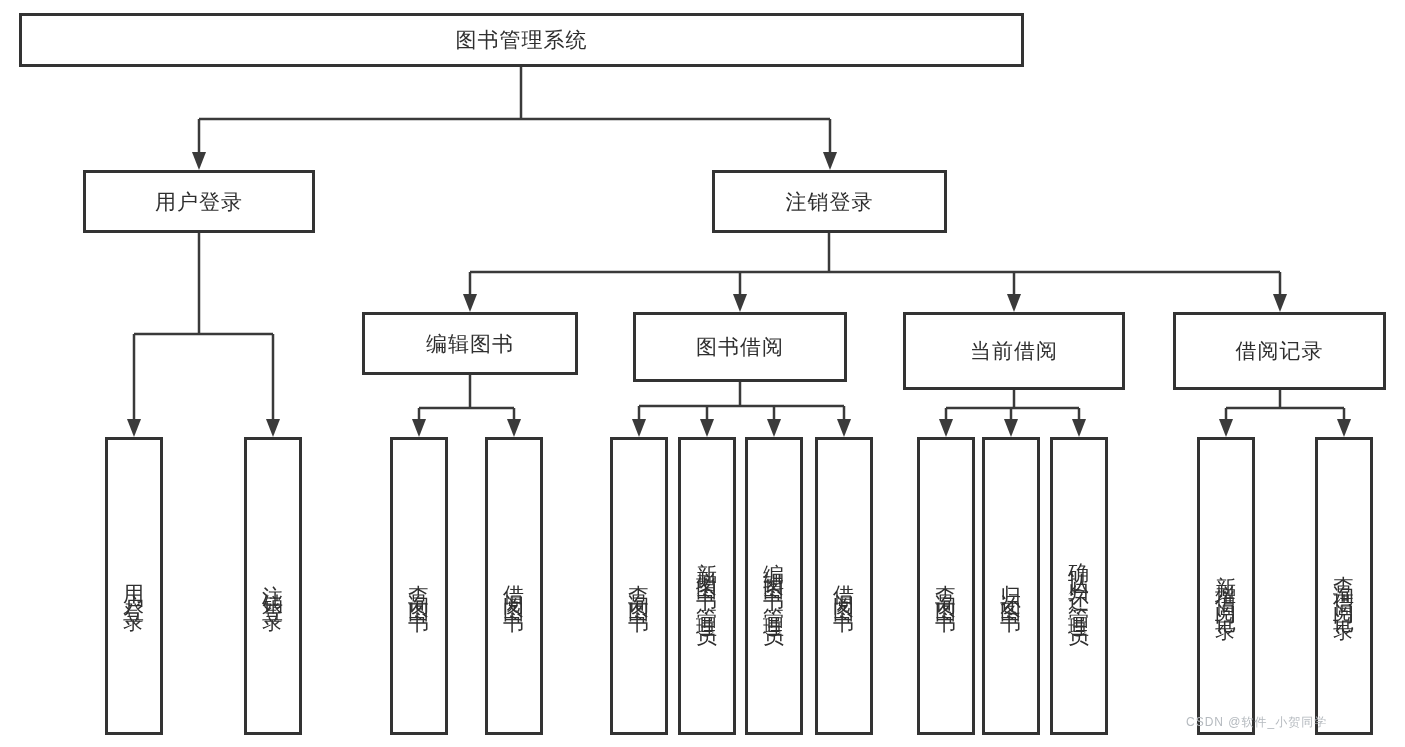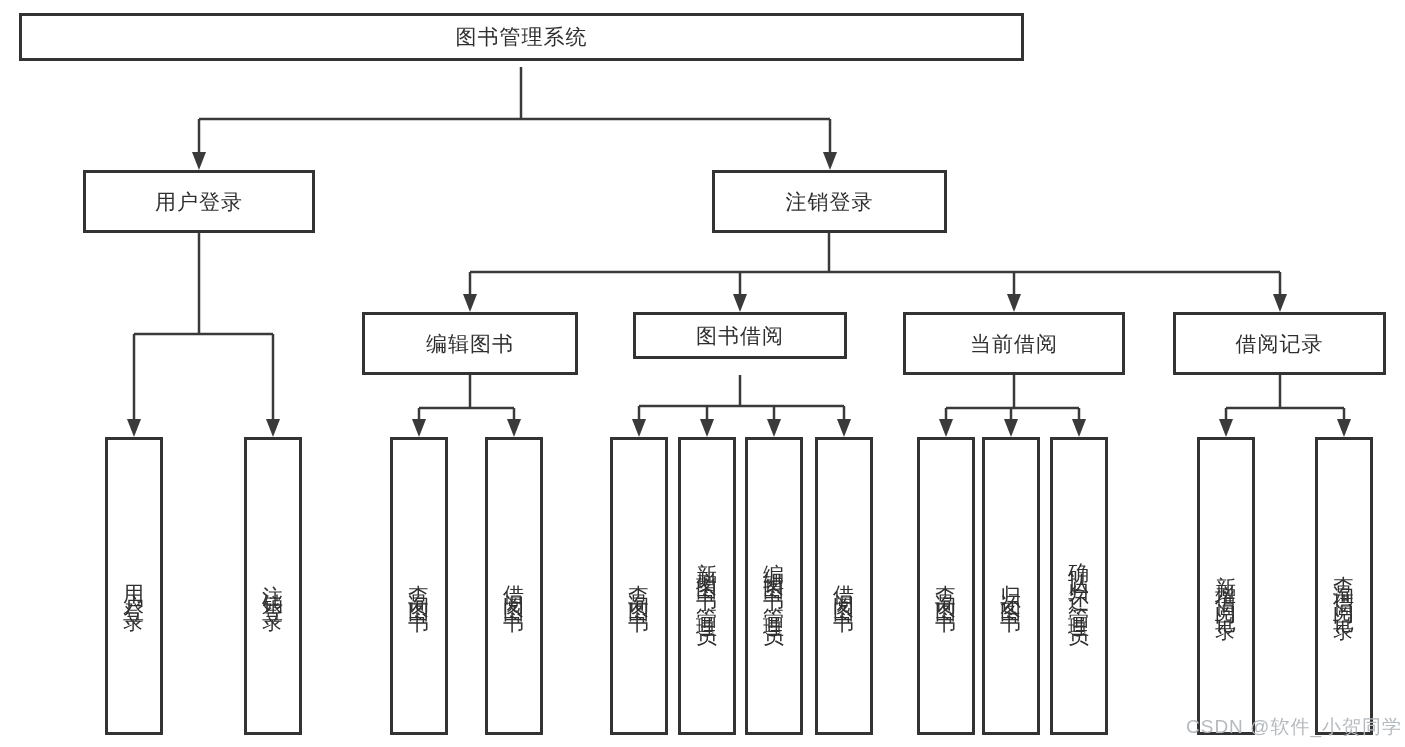--- a/index.html
+++ b/index.html
@@ -30,21 +30,21 @@
     width:58px;height:298px;top:437px;
     writing-mode:vertical-rl;
     text-orientation:mixed;
     font-size:21px;
     letter-spacing:9px;
     line-height:1;
   }
   .watermark{
     position:absolute;
     left:1186px;top:714px;
-    font-size:19px;
+    font-size:12px;
     color:#b5babf;
     letter-spacing:1px;
     z-index:3;
     white-space:nowrap;
   }
 </style>
 </head>
 <body>
 
 <div class="canvas">
@@ -97,29 +97,29 @@
       <line x1="1011" y1="408" x2="1011" y2="423" stroke="#3a3a3a" stroke-width="2.5"></line>
       <polygon points="1004,419 1018,419 1011,437" fill="#3a3a3a"></polygon>
       <line x1="1079" y1="408" x2="1079" y2="423" stroke="#3a3a3a" stroke-width="2.5"></line>
       <polygon points="1072,419 1086,419 1079,437" fill="#3a3a3a"></polygon>
       <line x1="1226" y1="408" x2="1226" y2="423" stroke="#3a3a3a" stroke-width="2.5"></line>
       <polygon points="1219,419 1233,419 1226,437" fill="#3a3a3a"></polygon>
       <line x1="1344" y1="408" x2="1344" y2="423" stroke="#3a3a3a" stroke-width="2.5"></line>
       <polygon points="1337,419 1351,419 1344,437" fill="#3a3a3a"></polygon>
     </svg>
 
-  <div class="box h" style="left:19px;top:13px;width:1005px;height:48px">图书管理系统</div>
+  <div class="box h" style="left:19px;top:13px;width:1005px;height:54px">图书管理系统</div>
 
   <div class="box h" style="left:83px;top:170px;width:232px;height:63px">用户登录</div>
   <div class="box h" style="left:712px;top:170px;width:235px;height:63px">注销登录</div>
 
   <div class="box h" style="left:362px;top:312px;width:216px;height:63px">编辑图书</div>
-  <div class="box h" style="left:633px;top:312px;width:214px;height:47px">图书借阅</div>
-  <div class="box h" style="left:903px;top:312px;width:222px;height:63px">当前借阅</div>
-  <div class="box h" style="left:1173px;top:312px;width:213px;height:63px">借阅记录</div>
+  <div class="box h" style="left:633px;top:312px;width:214px;height:70px">图书借阅</div>
+  <div class="box h" style="left:903px;top:312px;width:222px;height:78px">当前借阅</div>
+  <div class="box h" style="left:1173px;top:312px;width:213px;height:78px">借阅记录</div>
 
   <div class="box v" style="left:105px">用户登录</div>
   <div class="box v" style="left:244px">注销登录</div>
 
   <div class="box v" style="left:390px">查询图书</div>
   <div class="box v" style="left:485px">借阅图书</div>
 
   <div class="box v" style="left:610px">查询图书</div>
   <div class="box v" style="left:678px">新增图书（管理员）</div>
   <div class="box v" style="left:745px">编辑图书（管理员）</div>

